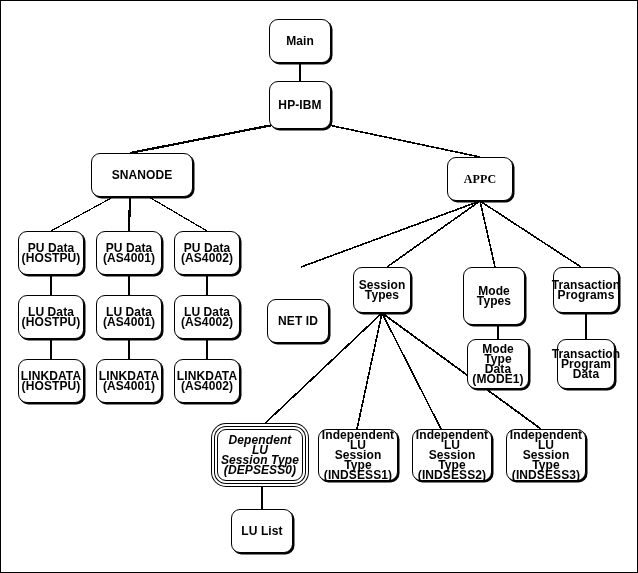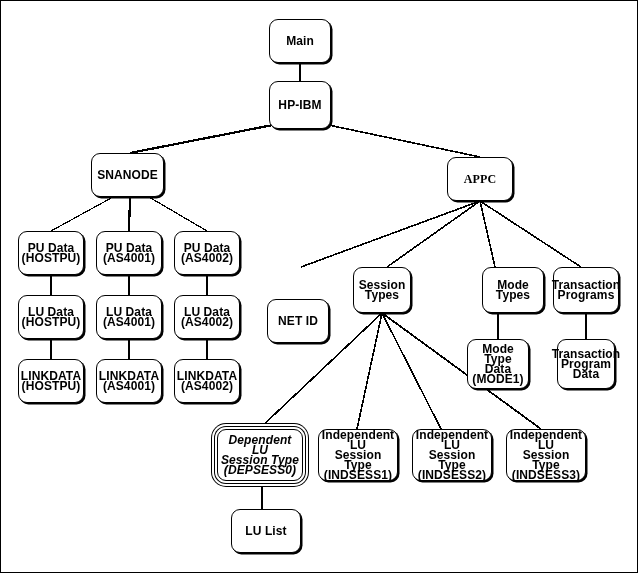--- a/index.html
+++ b/index.html
@@ -99,21 +99,21 @@
       <line x1="381" y1="312" x2="540" y2="428" stroke="#000000" stroke-width="1.8" shape-rendering="crispEdges"></line>
       <line x1="261" y1="486" x2="261" y2="508" stroke="#000000" stroke-width="2.6" shape-rendering="crispEdges"></line>
     </svg>
   <div id="node-layer">
       <div class="node" style="left: 268px; top: 18px; width: 62px; height: 44px;">
         <span class="node-text">Main</span>
       </div>
       <div class="node" style="left: 268px; top: 80px; width: 62px; height: 48px;">
         <span class="node-text">HP-IBM</span>
       </div>
-      <div class="node" style="left: 90px; top: 152px; width: 73px; height: 44px;">
+      <div class="node" style="left: 90px; top: 152px; width: 102px; height: 44px;">
         <span class="node-text">SNANODE</span>
       </div>
       <div class="node" style="left: 446px; top: 156px; width: 66px; height: 44px; font-family: Liberation Serif, serif;">
         <span class="node-text">APPC</span>
       </div>
       <div class="node" style="left: 17px; top: 230px; width: 66px; height: 44px;">
         <span class="node-text">PU Data
 (HOSTPU)</span>
       </div>
       <div class="node" style="left: 95px; top: 230px; width: 66px; height: 44px;">
@@ -148,21 +148,21 @@
         <span class="node-text">LINKDATA
 (AS4002)</span>
       </div>
       <div class="node" style="left: 266px; top: 266px; width: 62px; height: 44px; margin-top: 32px;">
         <span class="node-text">NET ID</span>
       </div>
       <div class="node" style="left: 352px; top: 266px; width: 58px; height: 46px;">
         <span class="node-text">Session
 Types</span>
       </div>
-      <div class="node" style="left: 481px; top: 266px; width: 62px; height: 46px; text-align: center;">
+      <div class="node" style="left: 462px; top: 266px; width: 62px; height: 58px; text-align: center;">
         <span class="node-text">Mode
 Types</span>
       </div>
       <div class="node" style="left: 552px; top: 266px; width: 66px; height: 46px;">
         <span class="node-text">Transaction
 Programs</span>
       </div>
       <div class="node" style="left: 466px; top: 338px; width: 62px; height: 50px;">
         <span class="node-text">Mode Type
 Data
@@ -186,17 +186,17 @@
       <div class="node" style="left: 411px; top: 428px; width: 80px; height: 52px;">
         <span class="node-text">Independent LU
 Session Type
 (INDSESS2)</span>
       </div>
       <div class="node" style="left: 505px; top: 428px; width: 80px; height: 52px;">
         <span class="node-text">Independent LU
 Session Type
 (INDSESS3)</span>
       </div>
-      <div class="node" style="left: 230px; top: 508px; width: 70px; height: 44px;">
+      <div class="node" style="left: 230px; top: 508px; width: 62px; height: 44px;">
         <span class="node-text">LU List</span>
       </div>
     </div>
 </div>
 
 </body></html>

